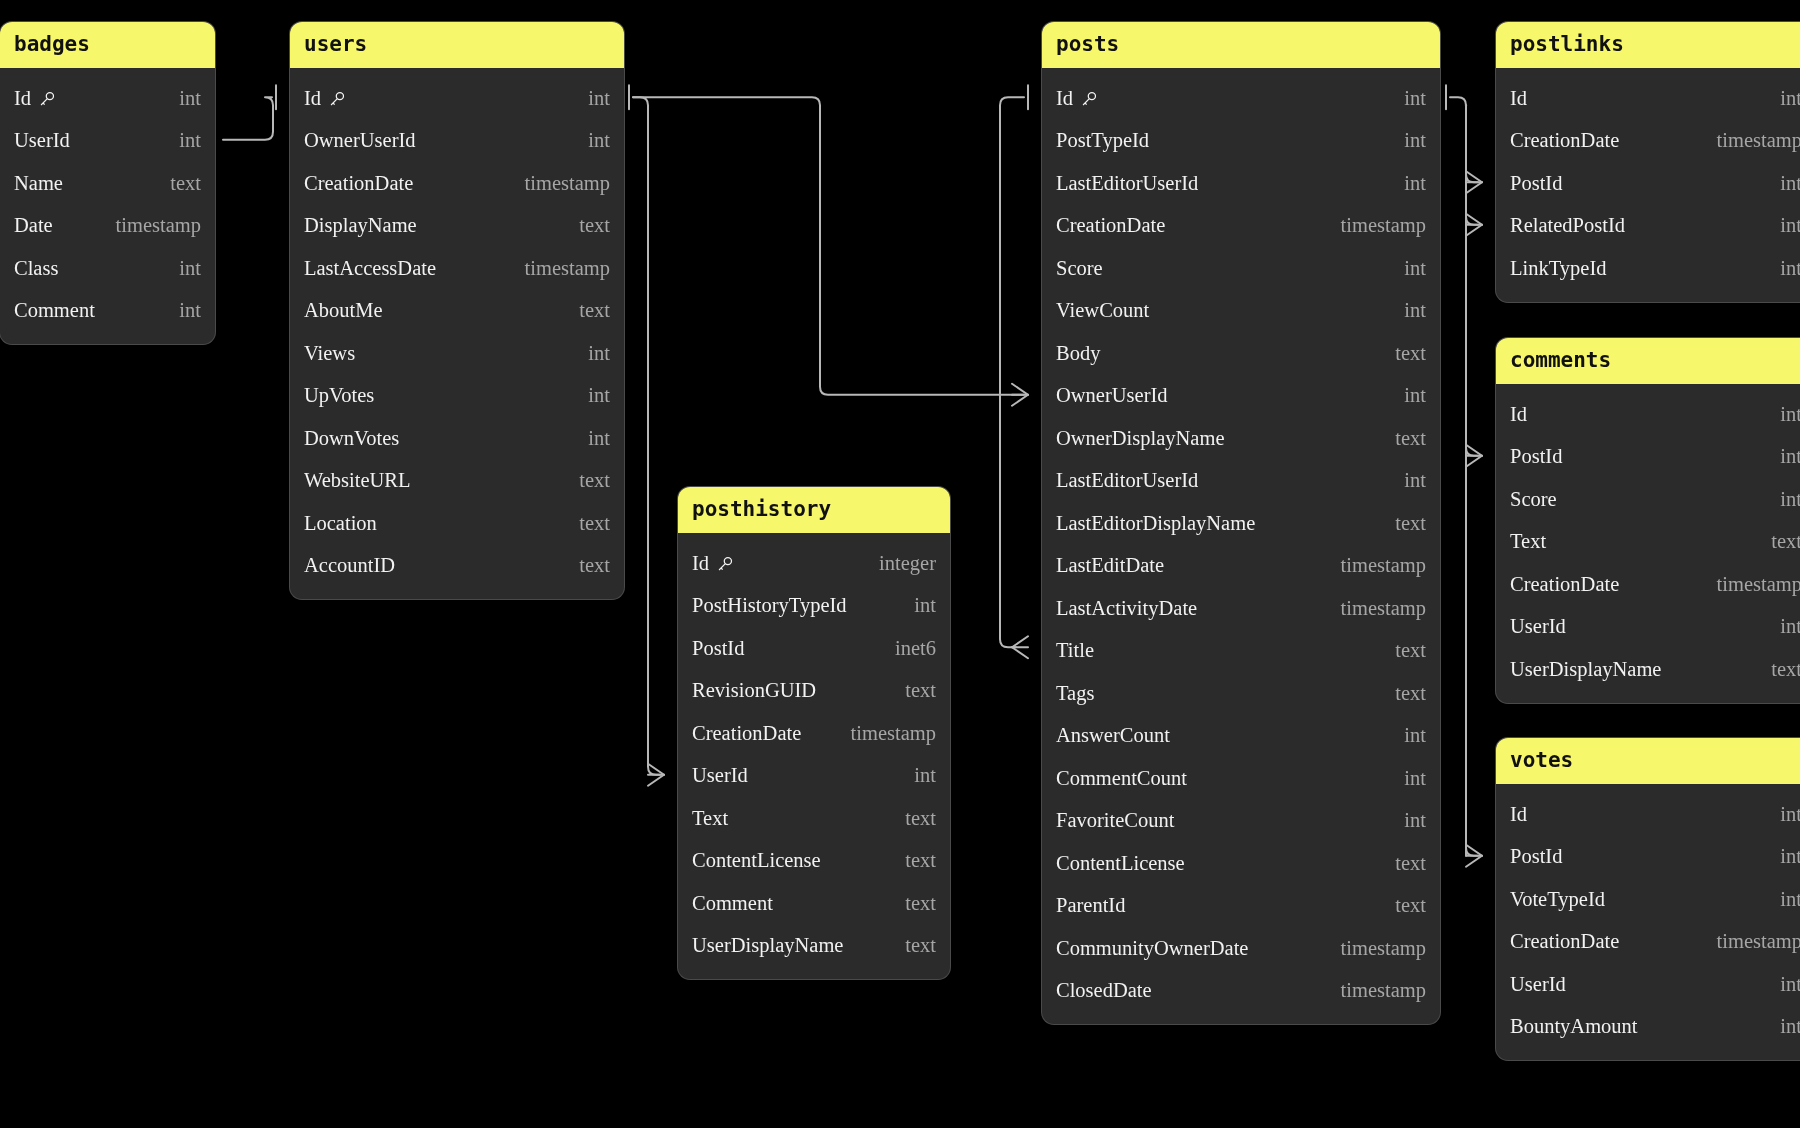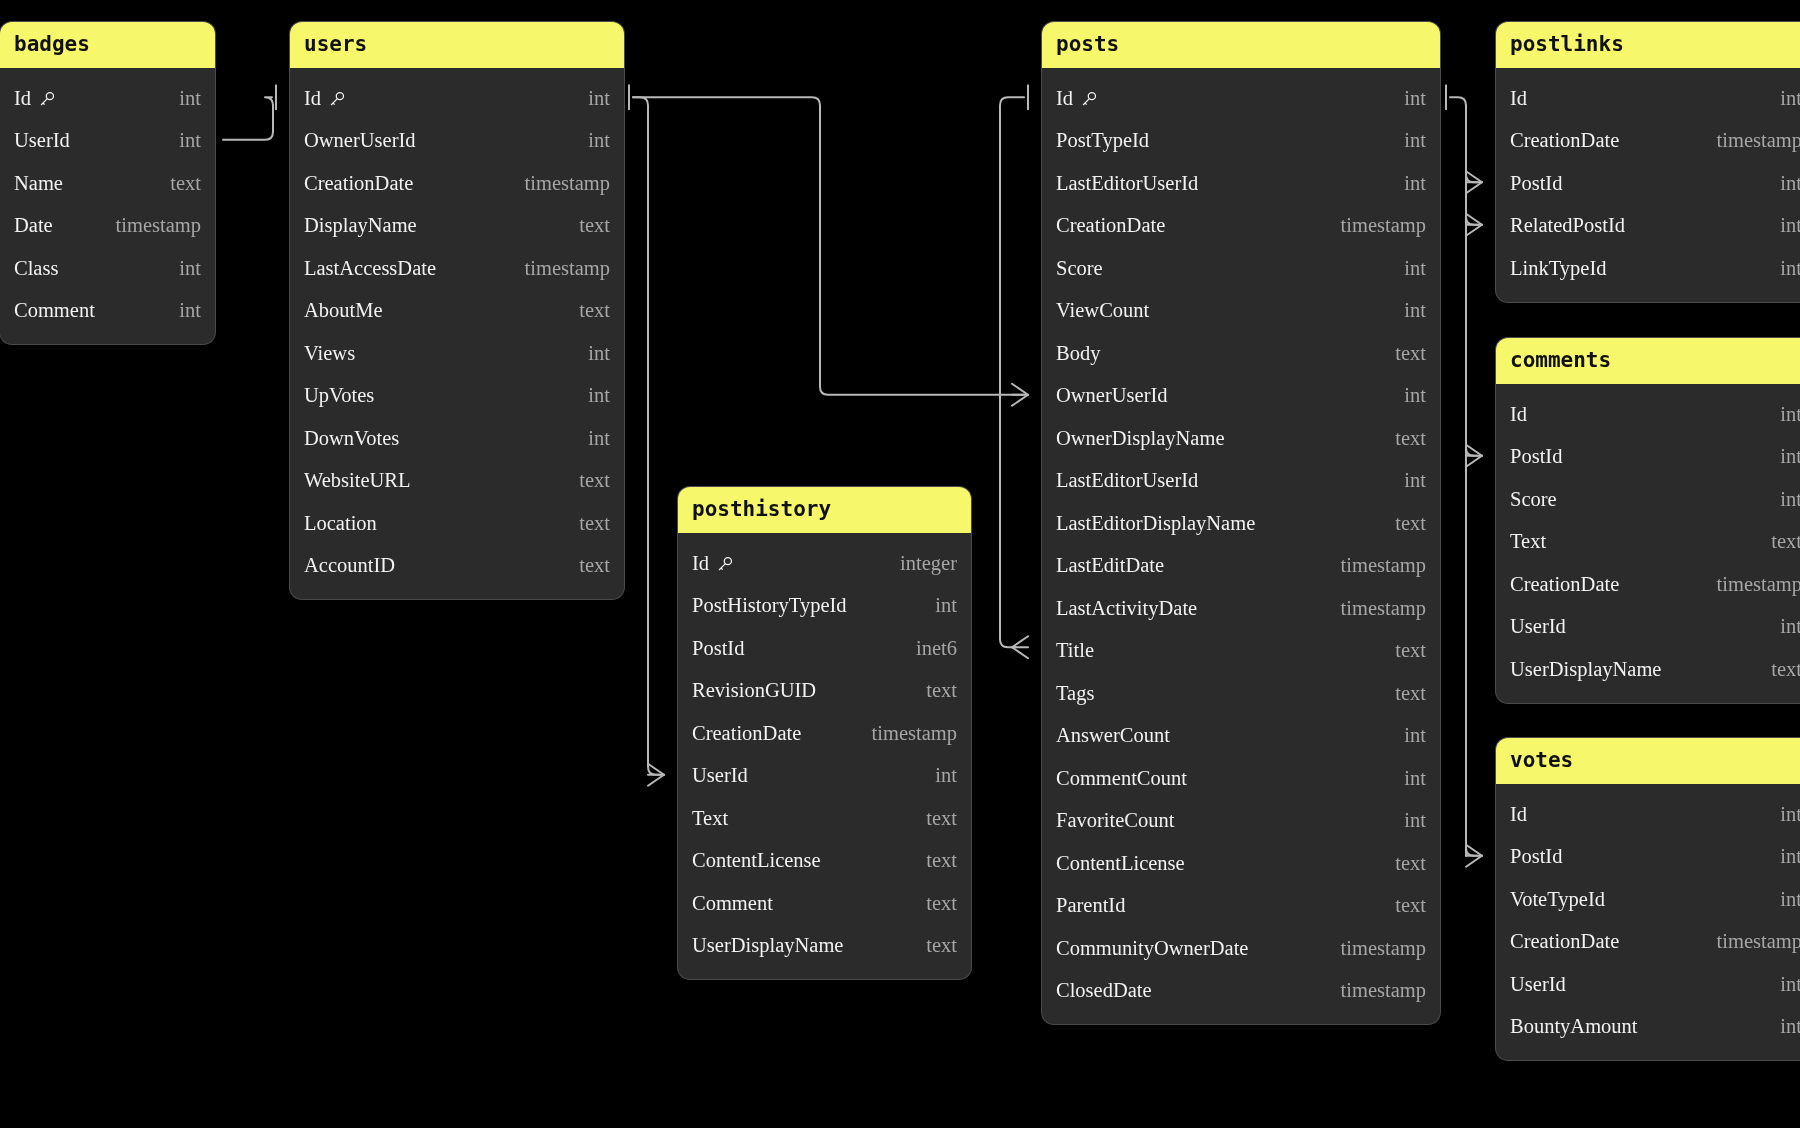--- a/index.html
+++ b/index.html
@@ -186,21 +186,21 @@
           <span class="col-type">text</span>
         </div>
         <div class="col-row">
           <span class="col-name">
             <span>AccountID</span>
           </span>
           <span class="col-type">text</span>
         </div>
       </div>
     </div>
-    <div class="table-card" style="left: 678px; top: 487px; width: 293px;">
+    <div class="table-card" style="left: 678px; top: 487px; width: 272px;">
       <div class="table-header">posthistory</div>
       <div class="table-body">
         <div class="col-row">
           <span class="col-name">
             <span>Id</span>
             <span class="key-icon">
               <svg viewBox="0 0 20 20" width="18" height="18" fill="none" stroke="#f2f2f2" stroke-width="1.4">
                 <circle cx="13.2" cy="6.8" r="4.0"></circle>
                 <path d="M10.4 9.6 L3.4 16.6"></path>
                 <path d="M5.6 14.4 L7.4 16.2"></path>

